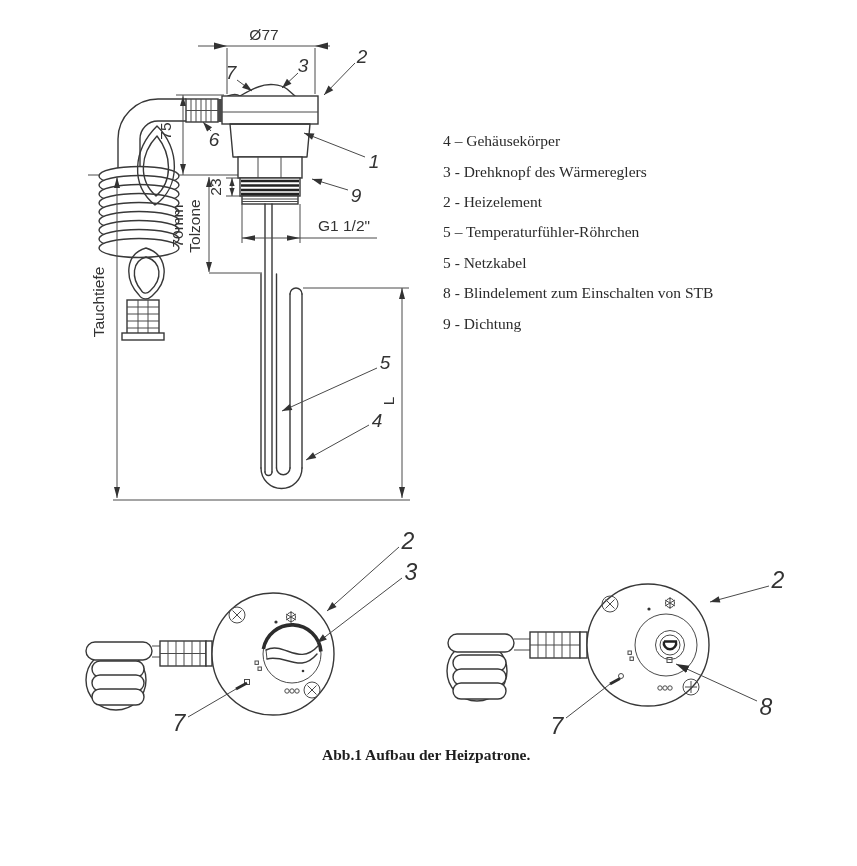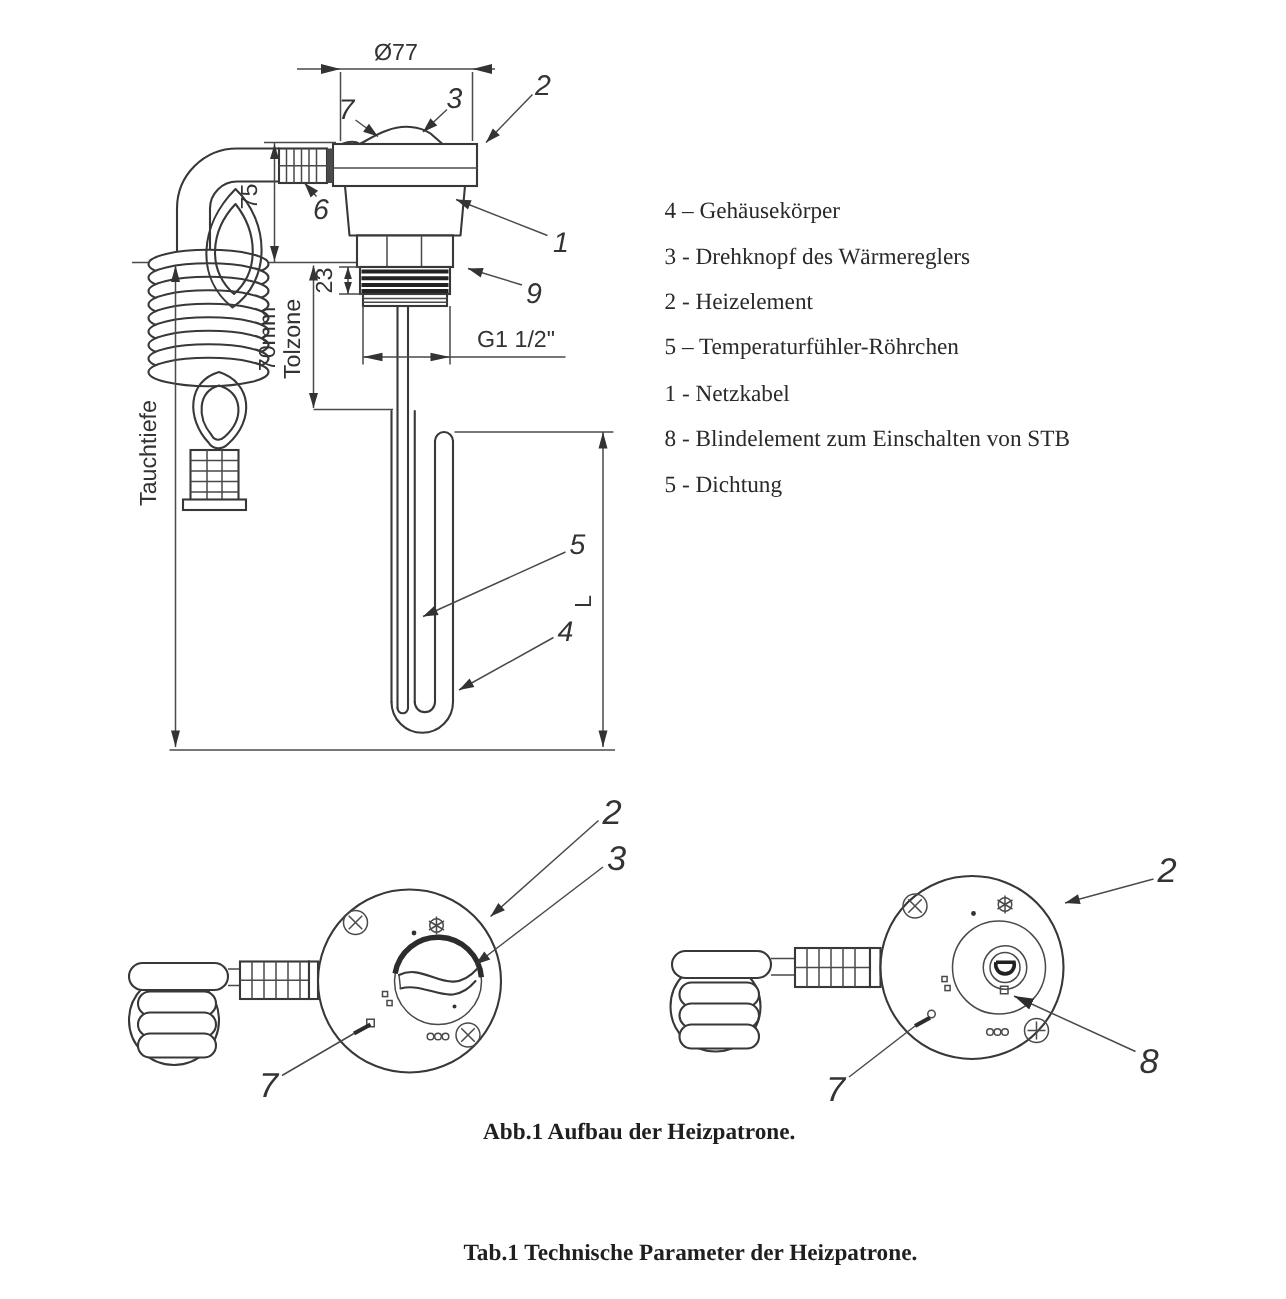--- a/index.html
+++ b/index.html
@@ -294,21 +294,20 @@
     <text class="co2" x="766" y="715" text-anchor="middle">8</text>
     <text class="co2" x="557" y="734" text-anchor="middle">7</text>
   </g>
 </svg>
 
   <div class="legend">
     <div class="li">4 – Gehäusekörper</div>
     <div class="li">3 - Drehknopf des Wärmereglers</div>
     <div class="li">2 - Heizelement</div>
     <div class="li">5 – Temperaturfühler-Röhrchen</div>
-    <div class="li">1 - Netzkabel</div>
+    <div class="li">5 - Netzkabel</div>
     <div class="li">8 - Blindelement zum Einschalten von STB</div>
-    <div class="li">5 - Dichtung</div>
+    <div class="li">9 - Dichtung</div>
   </div>
 
   <div class="cap cap-abb">Abb.1 Aufbau der Heizpatrone.</div>
-  <div class="cap cap-tab">Tab.1 Technische Parameter der Heizpatrone.</div>
 
 </div>
 
 </body></html>

